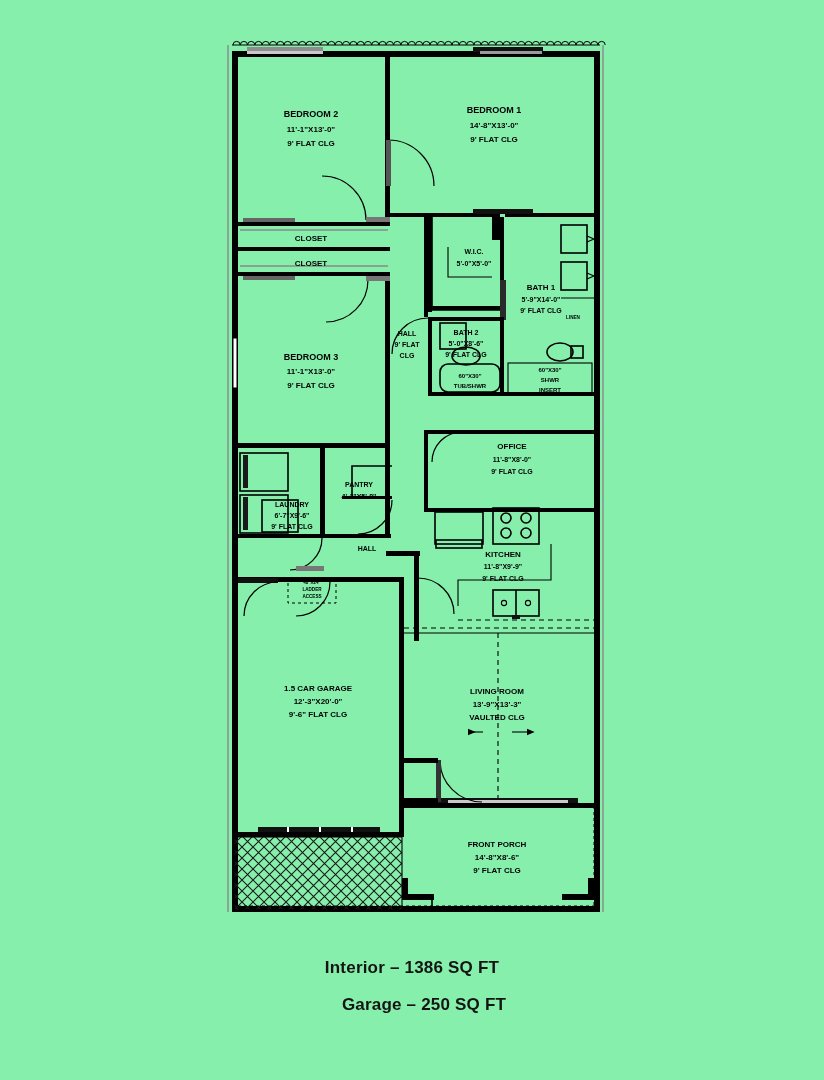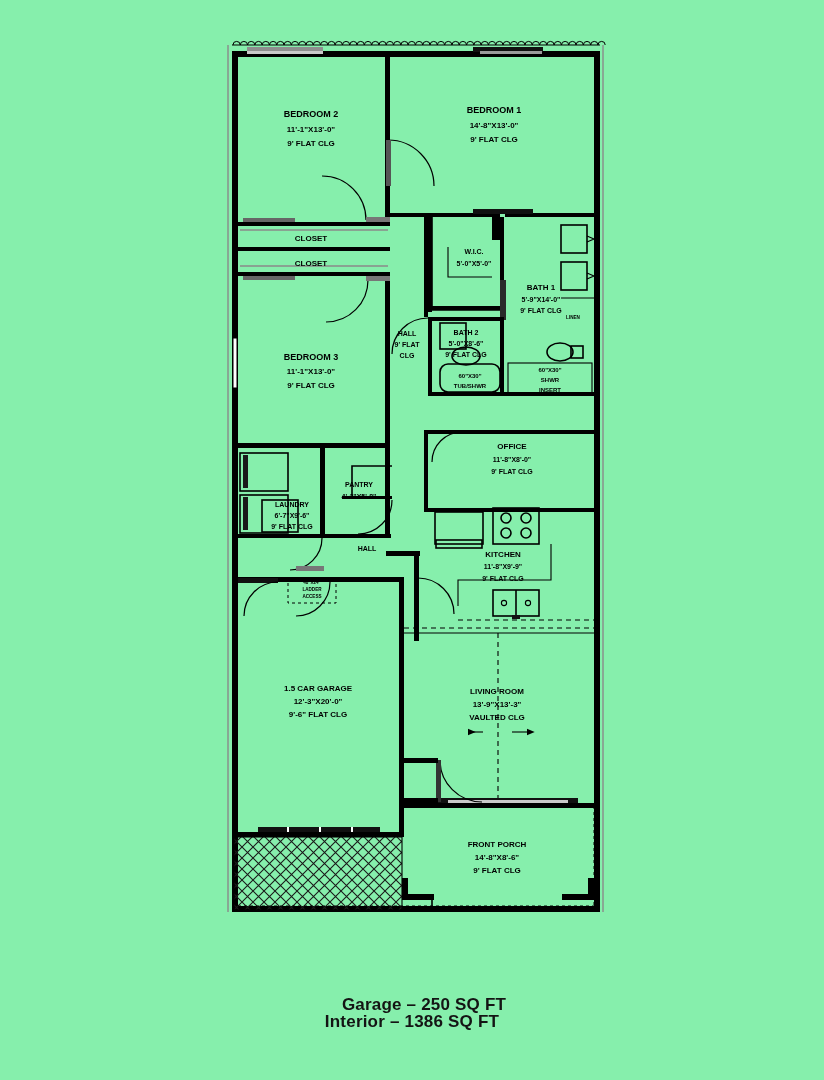--- a/index.html
+++ b/index.html
@@ -14,21 +14,21 @@
   .dash{fill:none;stroke:#000;stroke-width:1.1;stroke-dasharray:5 4;}
   .dashfine{fill:none;stroke:#000;stroke-width:1;stroke-dasharray:3 3;}
   .lbl{font-family:"Liberation Sans",sans-serif;font-weight:bold;fill:#000;text-anchor:middle;dominant-baseline:middle;}
   .lbl-9{font-size:9px;}
   .lbl-8{font-size:8px;}
   .lbl-7{font-size:7px;}
   .lbl-6{font-size:6px;}
   .lbl-5{font-size:4.6px;}
   .caption{position:absolute;left:0;width:824px;text-align:center;font-weight:bold;font-size:17px;color:#141414;font-family:"Liberation Sans",sans-serif;letter-spacing:0.2px;}
   #cap1{top:950px;}
-  #cap2{top:1012px;}
+  #cap2{top:958px;}
   #cap3{top:995px;padding-left:12px;}
 </style>
 </head>
 <body>
 
 <div id="stage">
 
   <svg id="plan" viewBox="0 0 824 1080">
 
     <g>

